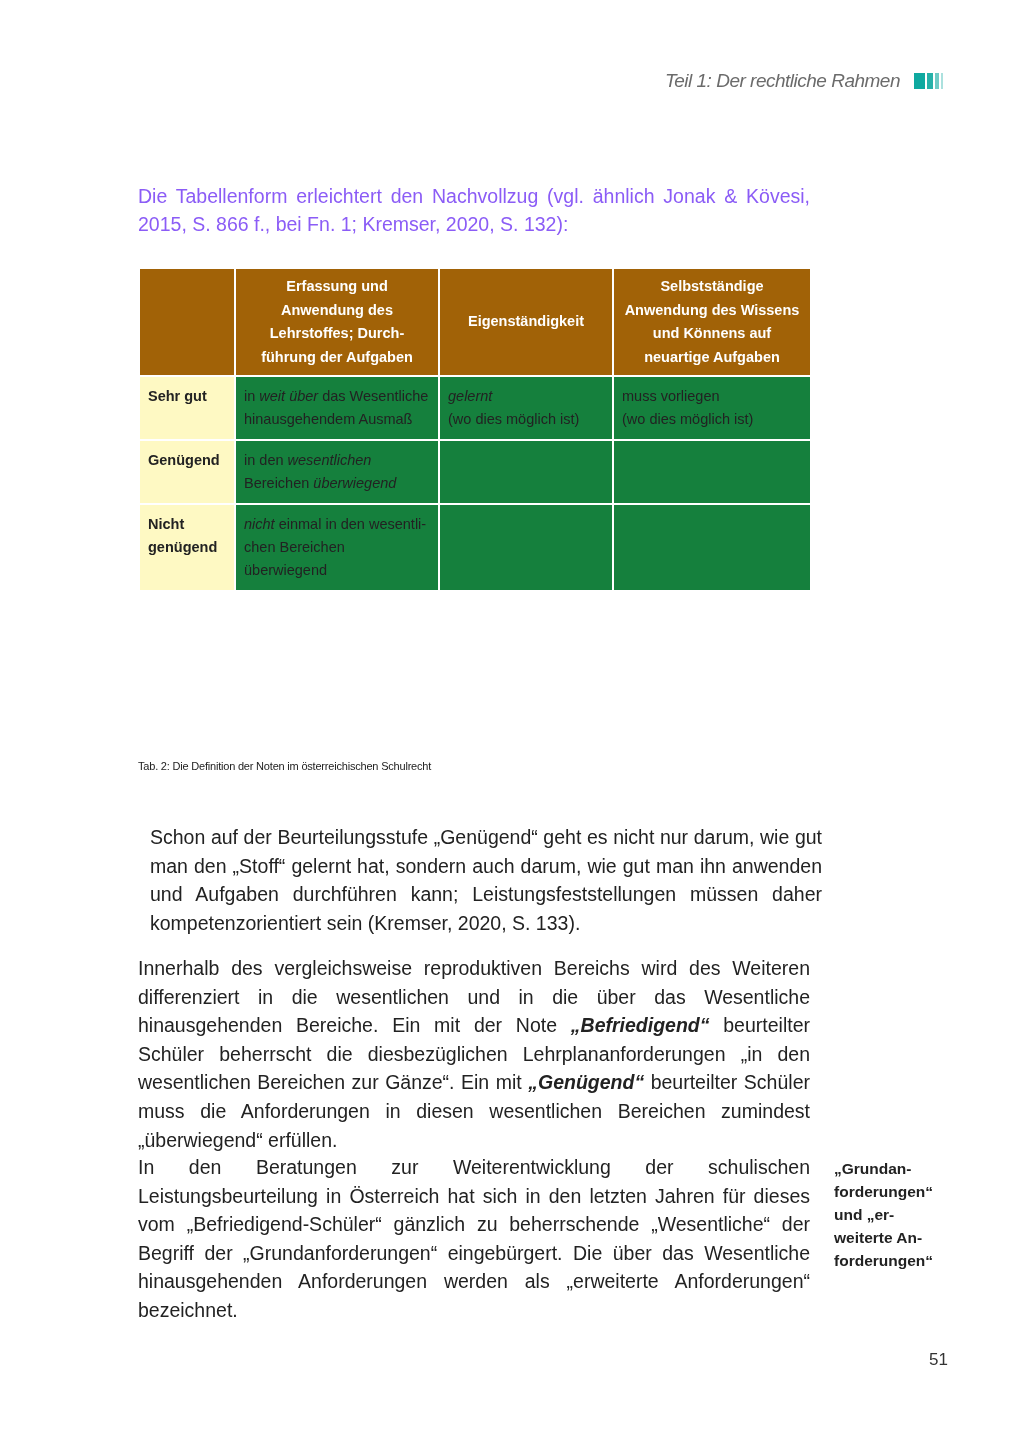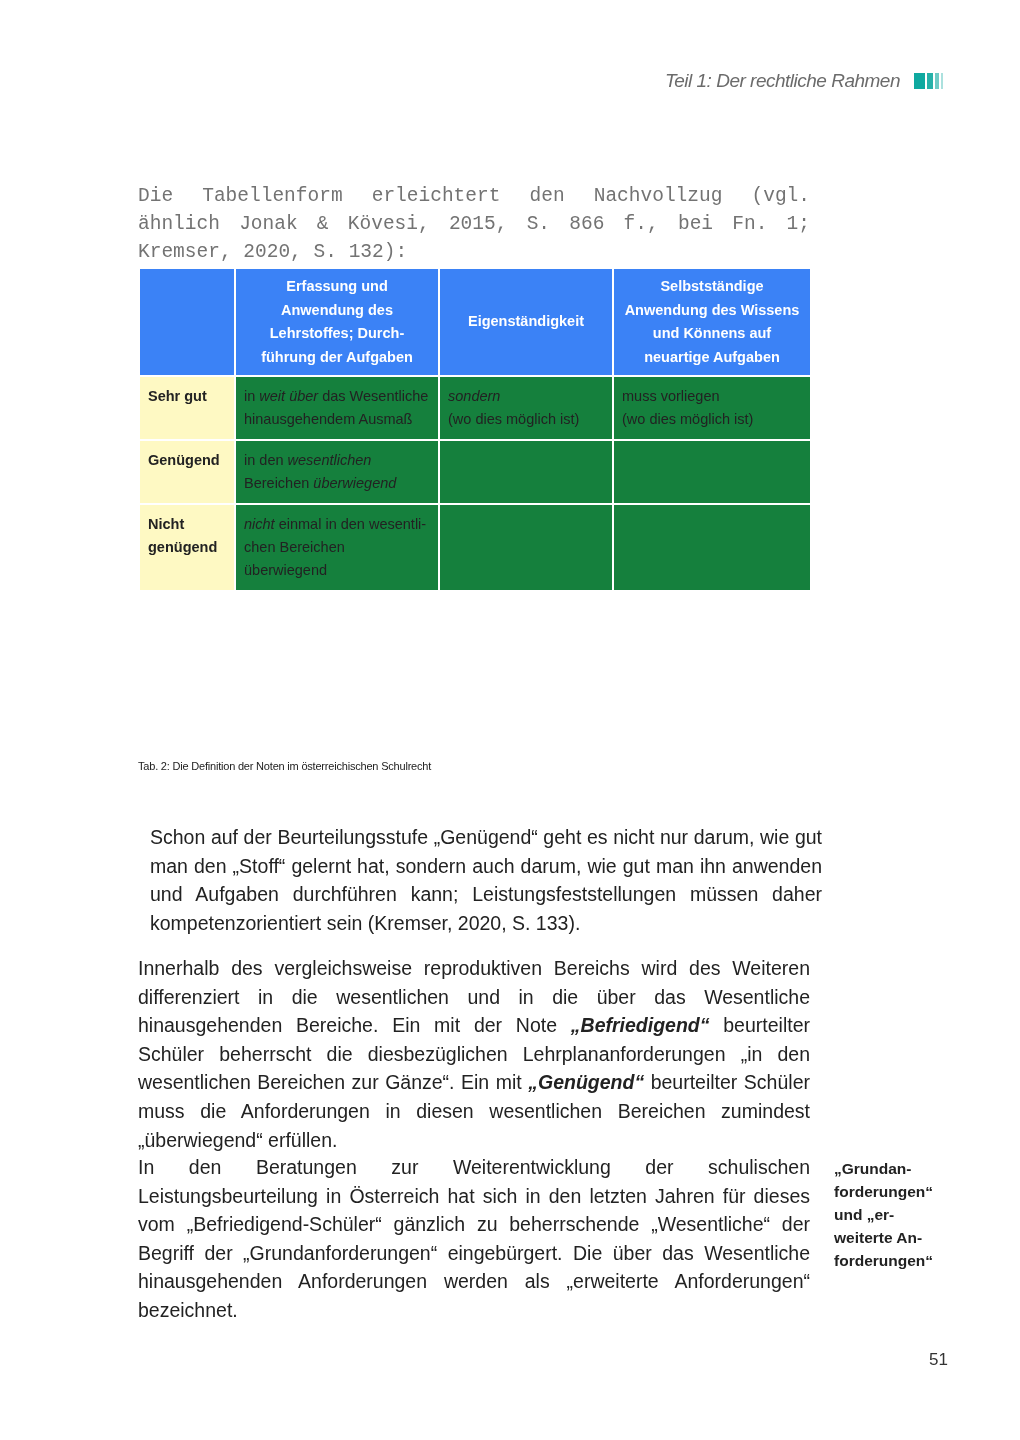--- a/index.html
+++ b/index.html
@@ -9,28 +9,28 @@
   .running-head .title { font-family: "Liberation Sans", sans-serif; font-style: italic; font-size: 19px;
                          color: #6b6b6b; letter-spacing: -0.5px; margin-right: 14px; }
   .bars { display: flex; align-items: center; height: 16px; }
   .bars span { display: inline-block; height: 16px; background: #0fa9a0; margin-right: 2px; }
   .bars .b1 { width: 11px; }
   .bars .b2 { width: 6px; opacity: 0.9; }
   .bars .b3 { width: 4px; opacity: 0.6; }
   .bars .b4 { width: 2px; opacity: 0.35; }
 
   .intro { position: absolute; top: 182px; left: 138px; width: 672px;
-           font-family: Liberation Mono, monospace; font-size: 19.5px; line-height: 28px;
-           text-align: justify; color: #737373; }
+           font-family: Liberation Sans, sans-serif; font-size: 19.5px; line-height: 28px;
+           text-align: justify; color: #8b5cf6; }
 
   table.grades { position: absolute; top: 267px; left: 138px; width: 672px;
                  border-collapse: collapse; table-layout: fixed;
                  font-family: "Liberation Sans", sans-serif; font-size: 14.5px; line-height: 23px; }
   table.grades th, table.grades td { border: 2px solid #ffffff; vertical-align: top; padding: 8px 8px; }
-  table.grades th { background: #3b82f6; color: #ffffff; font-weight: bold; 
+  table.grades th { background: #a16207; color: #ffffff; font-weight: bold; 
                     vertical-align: middle; font-size: 14.5px; line-height: 23.5px; padding: 6px 8px; }
   table.grades td.grade { background: #fef9c3; font-weight: bold; color: #222; }
   table.grades td.cell { background: #15803d; color: #222; }
   table.grades tr.head { height: 105px; }
   col.c0 { width: 96px; } col.c1 { width: 204px; } col.c2 { width: 174px; } col.c3 { width: 198px; }
   em { font-style: italic; }
 
   .caption { position: absolute; top: 760px; left: 138px; font-family: "Liberation Sans", sans-serif;
              font-size: 11px; color: #222; letter-spacing: -0.2px; }
 
@@ -73,21 +73,21 @@
       <th></th>
       <th>Erfassung und Anwendung des Lehrstoffes; Durch-führung der Aufgaben</th>
       <th>Eigenständigkeit</th>
       <th>Selbstständige Anwendung des Wissens und Könnens auf neuartige Aufgaben</th>
     </tr>
   </thead>
   <tbody id="tbody">
       <tr>
         <td class="grade" style="white-space: pre-line;">Sehr gut</td>
         <td class="cell">in <em>weit über</em> das Wesentliche hinausgehendem Ausmaß</td>
-        <td class="cell"><em>sondern</em><br>(wo dies möglich ist)</td>
+        <td class="cell"><em>gelernt</em><br>(wo dies möglich ist)</td>
         <td class="cell">muss vorliegen<br>(wo dies möglich ist)</td>
       </tr>
       <tr>
         <td class="grade" style="white-space: pre-line;">Genügend</td>
         <td class="cell">in den <em>wesentlichen</em><br>Bereichen <em>überwiegend</em></td>
         <td class="cell"></td>
         <td class="cell"></td>
       </tr>
       <tr>
         <td class="grade" style="white-space: pre-line;">Nicht

